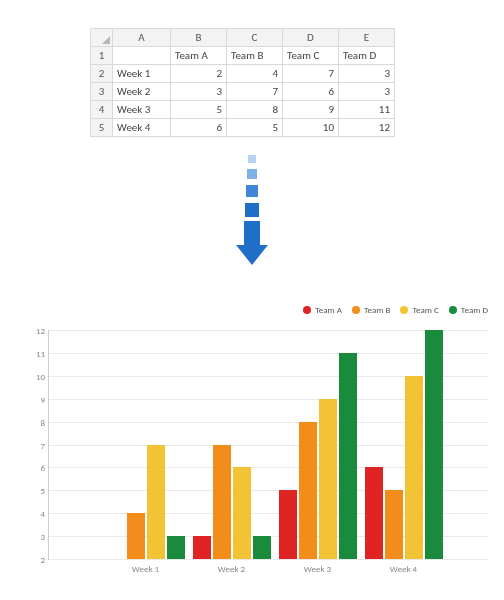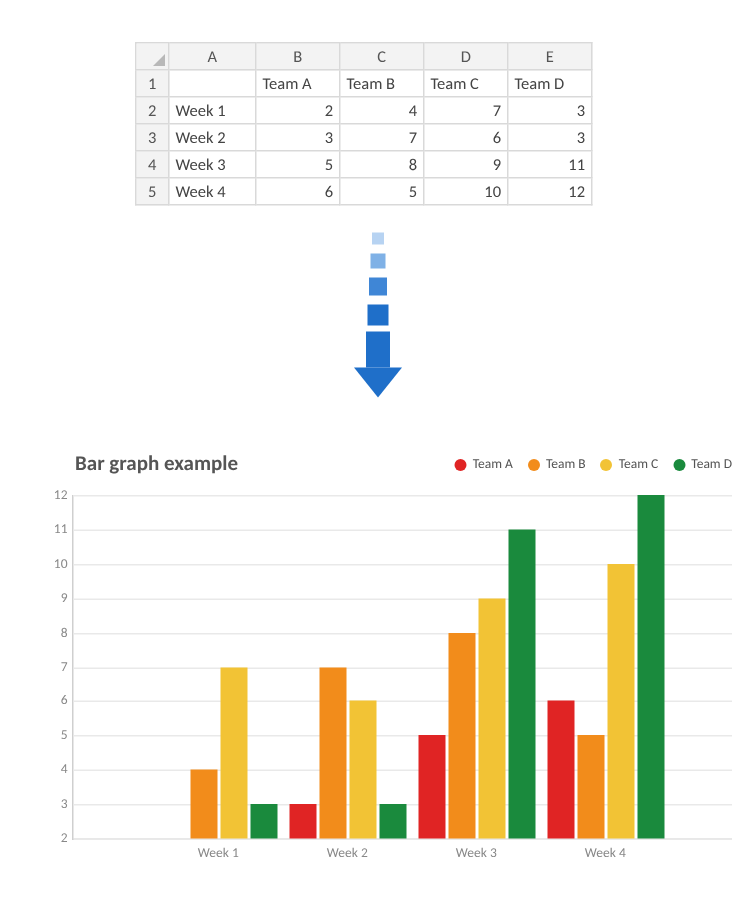--- a/index.html
+++ b/index.html
@@ -227,21 +227,20 @@
 <div class="arrow">
   <div class="sq sq1"></div>
   <div class="sq sq2"></div>
   <div class="sq sq3"></div>
   <div class="sq sq4"></div>
   <div class="shaft"></div>
   <div class="head"></div>
 </div>
 
 <div class="chart">
-  <div class="chart-title">Bar graph example</div>
   <div class="legend">
     <div class="item">
       <span class="dot" style="background:#e02424"></span>
       <span>Team A</span>
     </div>
     <div class="item">
       <span class="dot" style="background:#f28c1b"></span>
       <span>Team B</span>
     </div>
     <div class="item">

